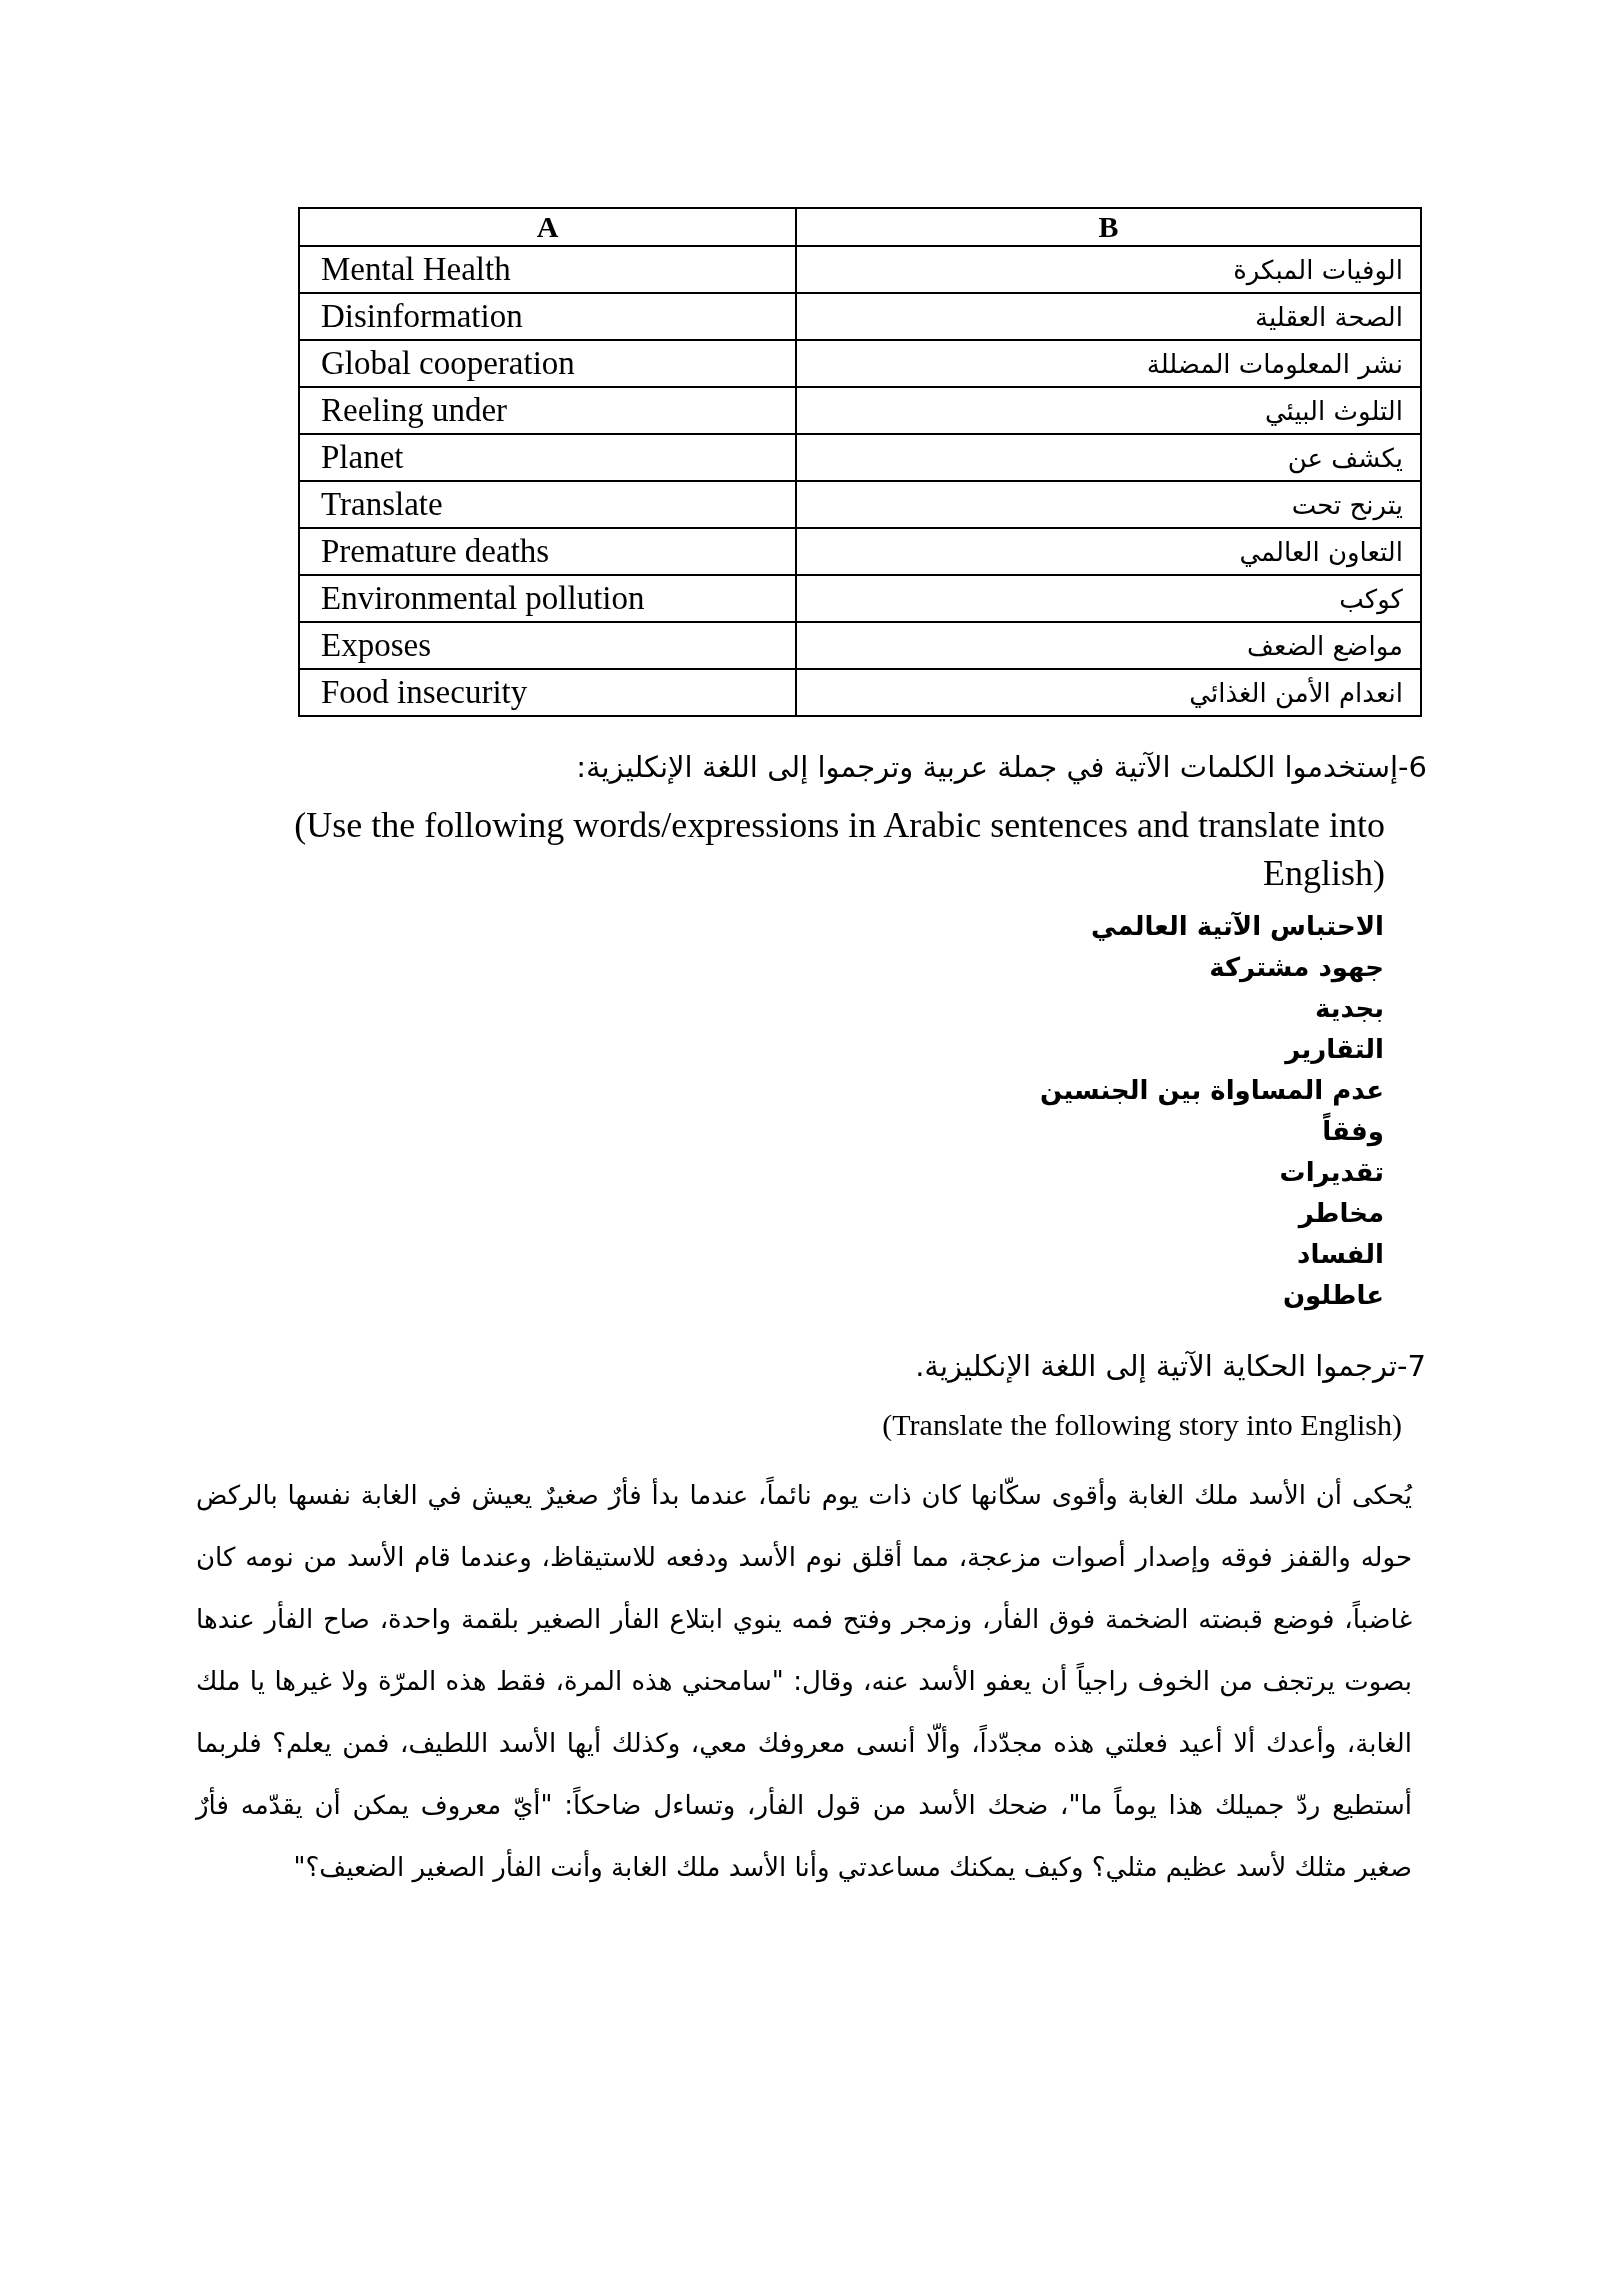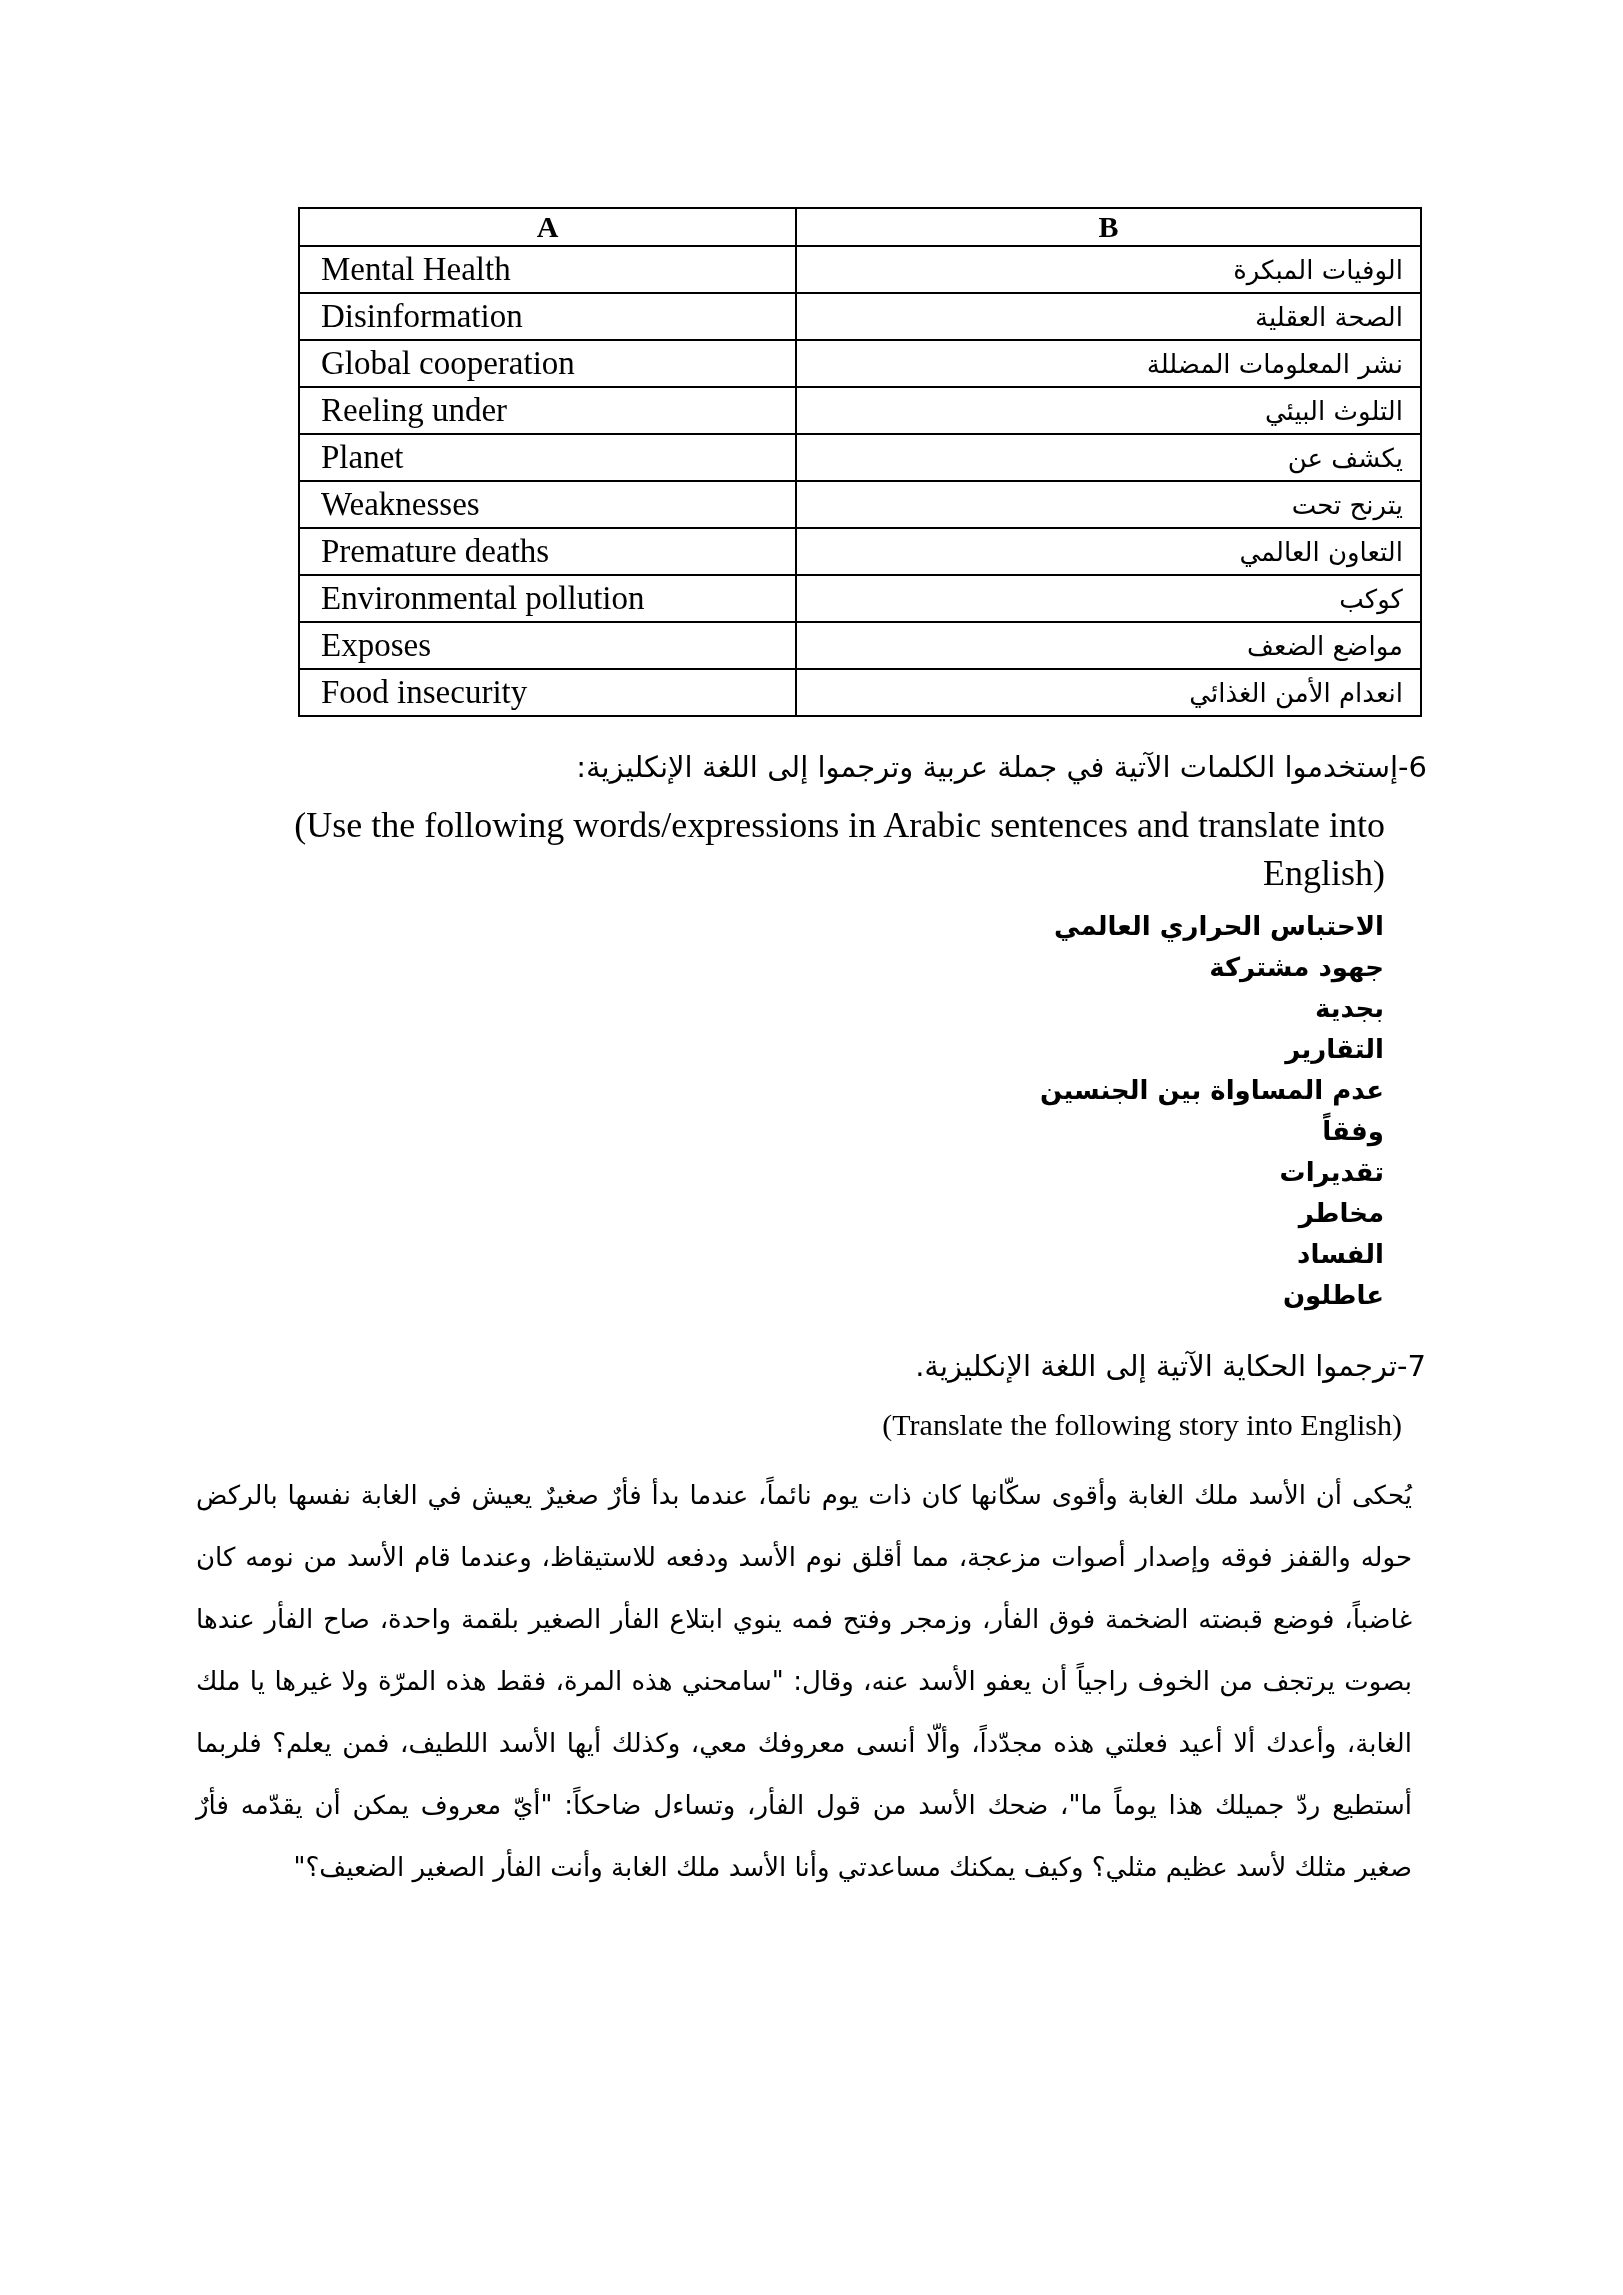--- a/index.html
+++ b/index.html
@@ -101,21 +101,21 @@
       </tr>
       <tr>
         <td class="cell-a en">Reeling under</td>
         <td class="cell-b ar" dir="rtl">التلوث البيئي</td>
       </tr>
       <tr>
         <td class="cell-a en">Planet</td>
         <td class="cell-b ar" dir="rtl">يكشف عن</td>
       </tr>
       <tr>
-        <td class="cell-a en">Weaknesses</td>
+        <td class="cell-a en">Translate</td>
         <td class="cell-b ar" dir="rtl">يترنح تحت</td>
       </tr>
       <tr>
         <td class="cell-a en">Premature deaths</td>
         <td class="cell-b ar" dir="rtl">التعاون العالمي</td>
       </tr>
       <tr>
         <td class="cell-a en">Environmental pollution</td>
         <td class="cell-b ar" dir="rtl">كوكب</td>
       </tr>
@@ -131,21 +131,21 @@
   </table>
 
   <div class="q6-heading ar" dir="rtl">6-إستخدموا الكلمات الآتية في جملة عربية وترجموا إلى اللغة الإنكليزية:</div>
 
   <div class="q6-english en">
     <div dir="ltr">(Use the following words/expressions in Arabic sentences and translate into</div>
     <div dir="ltr">English)</div>
   </div>
 
   <div class="word-list ar" dir="rtl">
-    <div class="word">الاحتباس الحراري العالمي</div>
+    <div class="word">الاحتباس الآتية العالمي</div>
     <div class="word">جهود مشتركة</div>
     <div class="word">بجدية</div>
     <div class="word">التقارير</div>
     <div class="word">عدم المساواة بين الجنسين</div>
     <div class="word">وفقاً</div>
     <div class="word">تقديرات</div>
     <div class="word">مخاطر</div>
     <div class="word">الفساد</div>
     <div class="word">عاطلون</div>
   </div>

